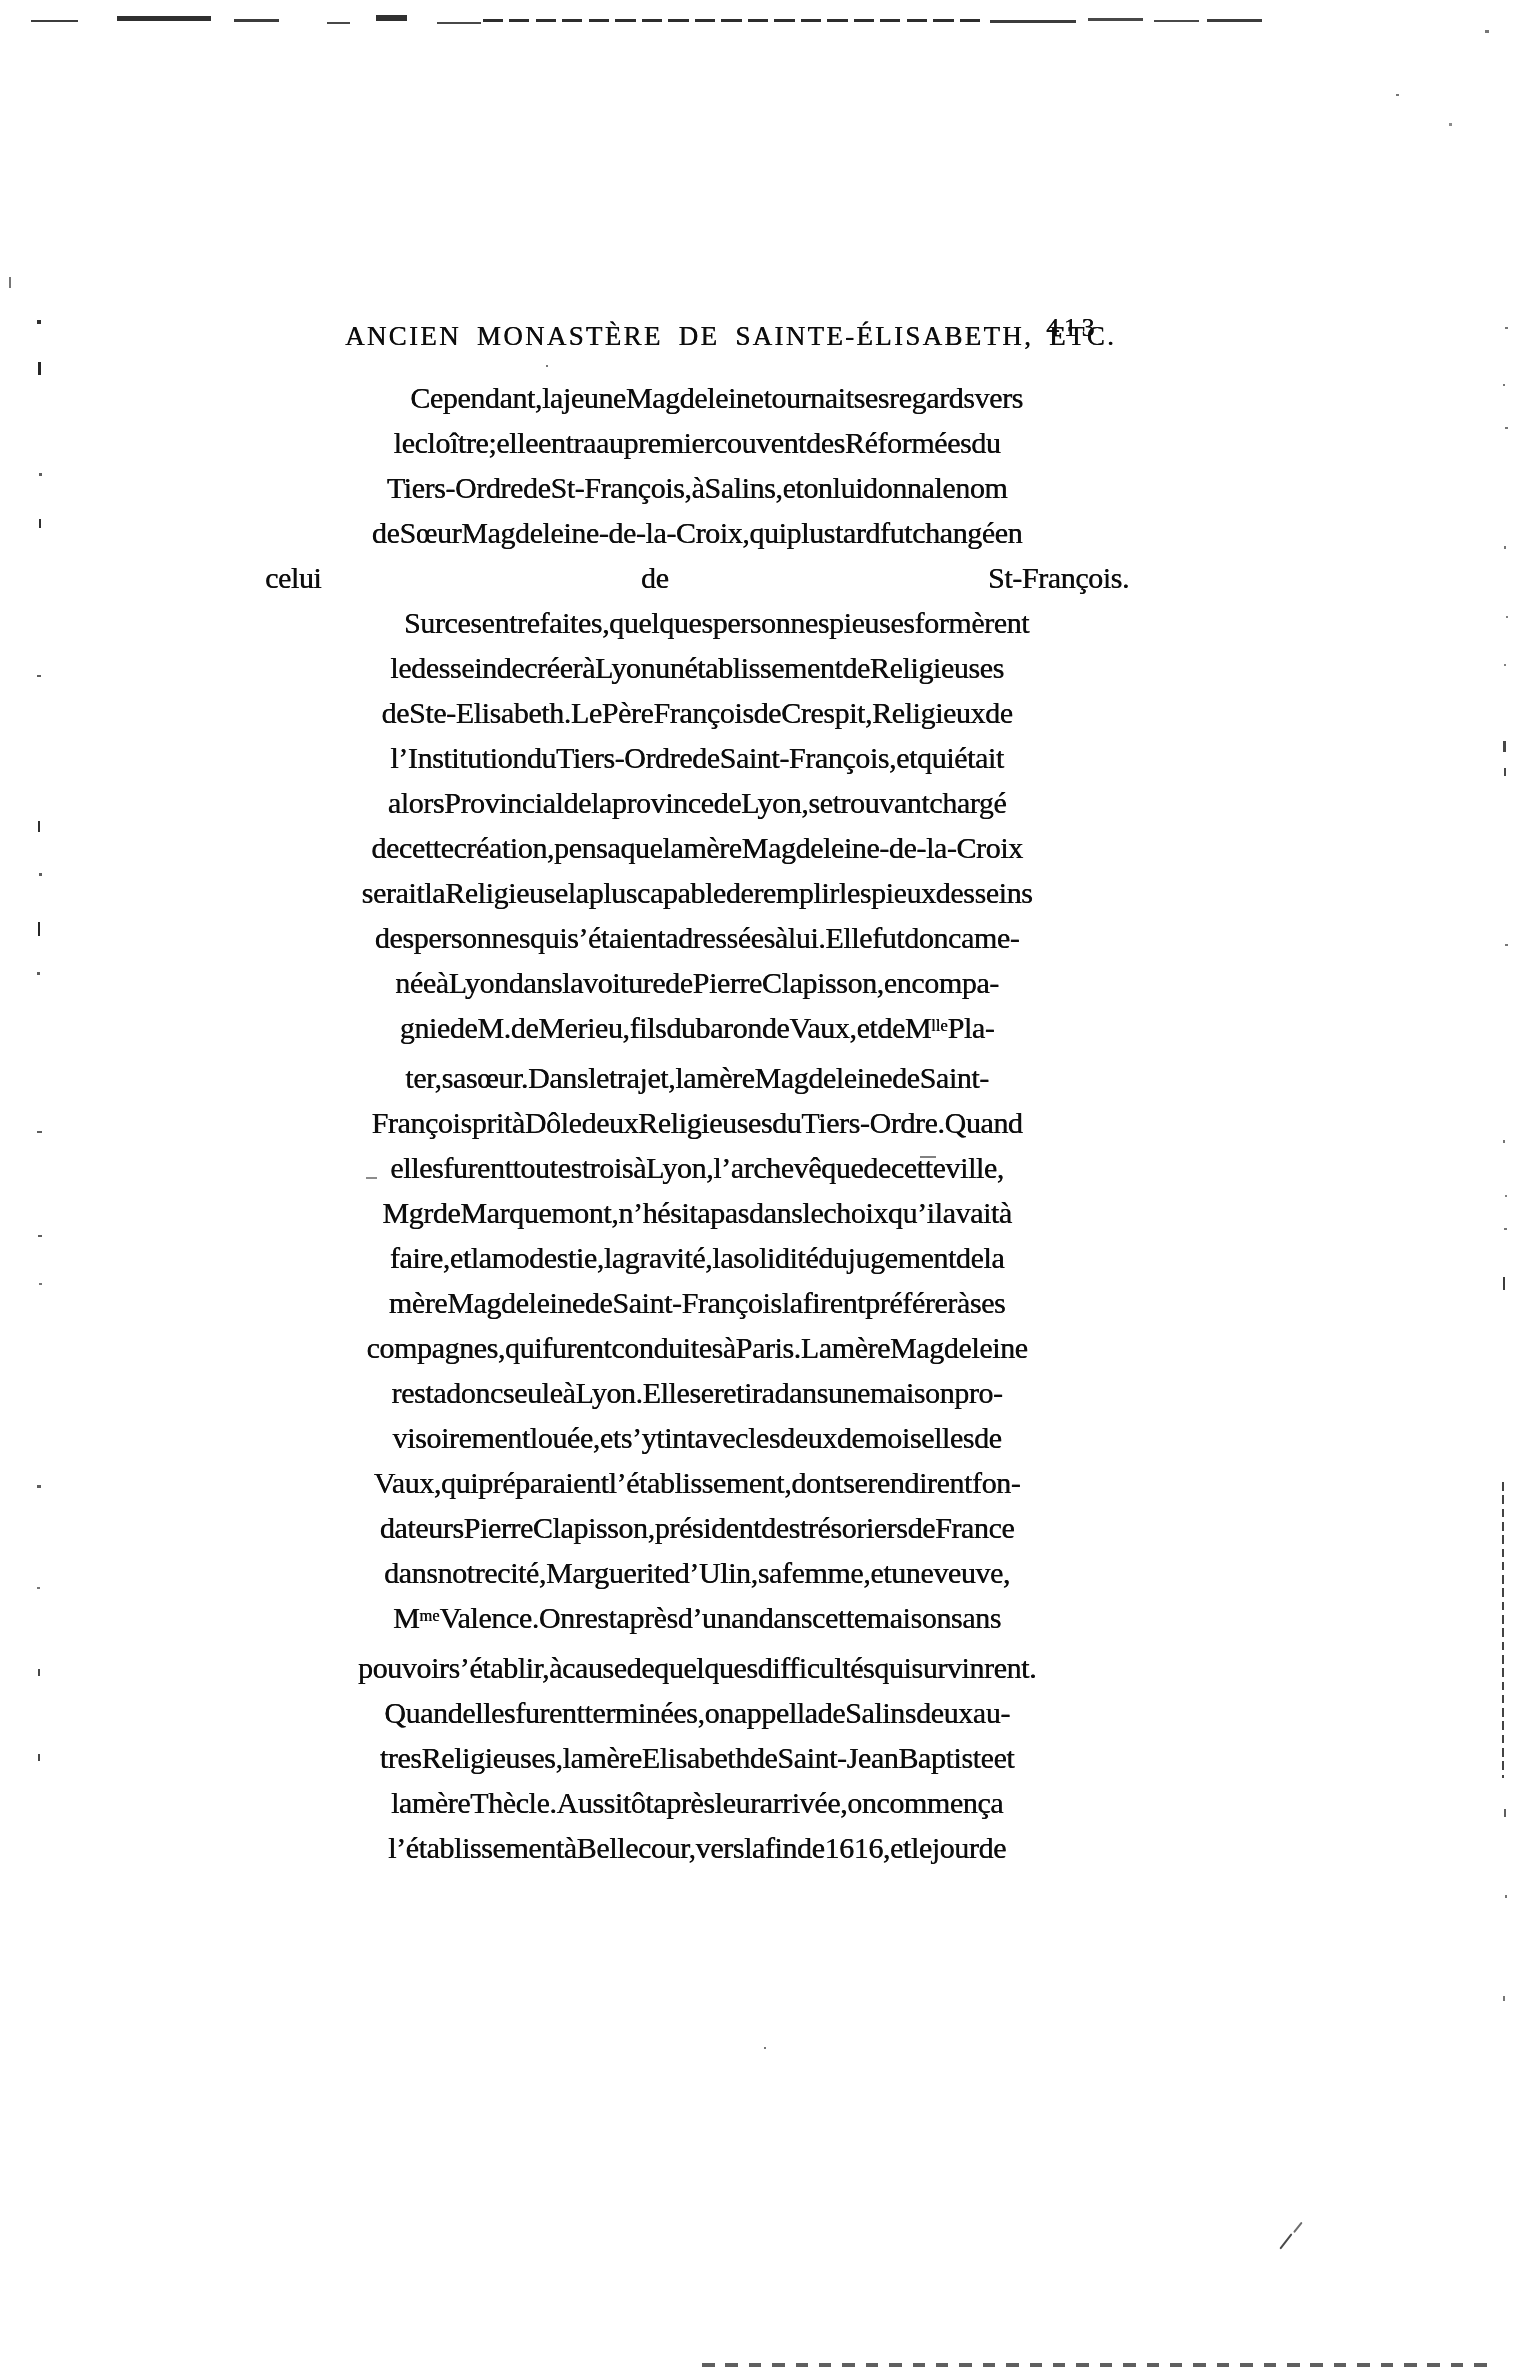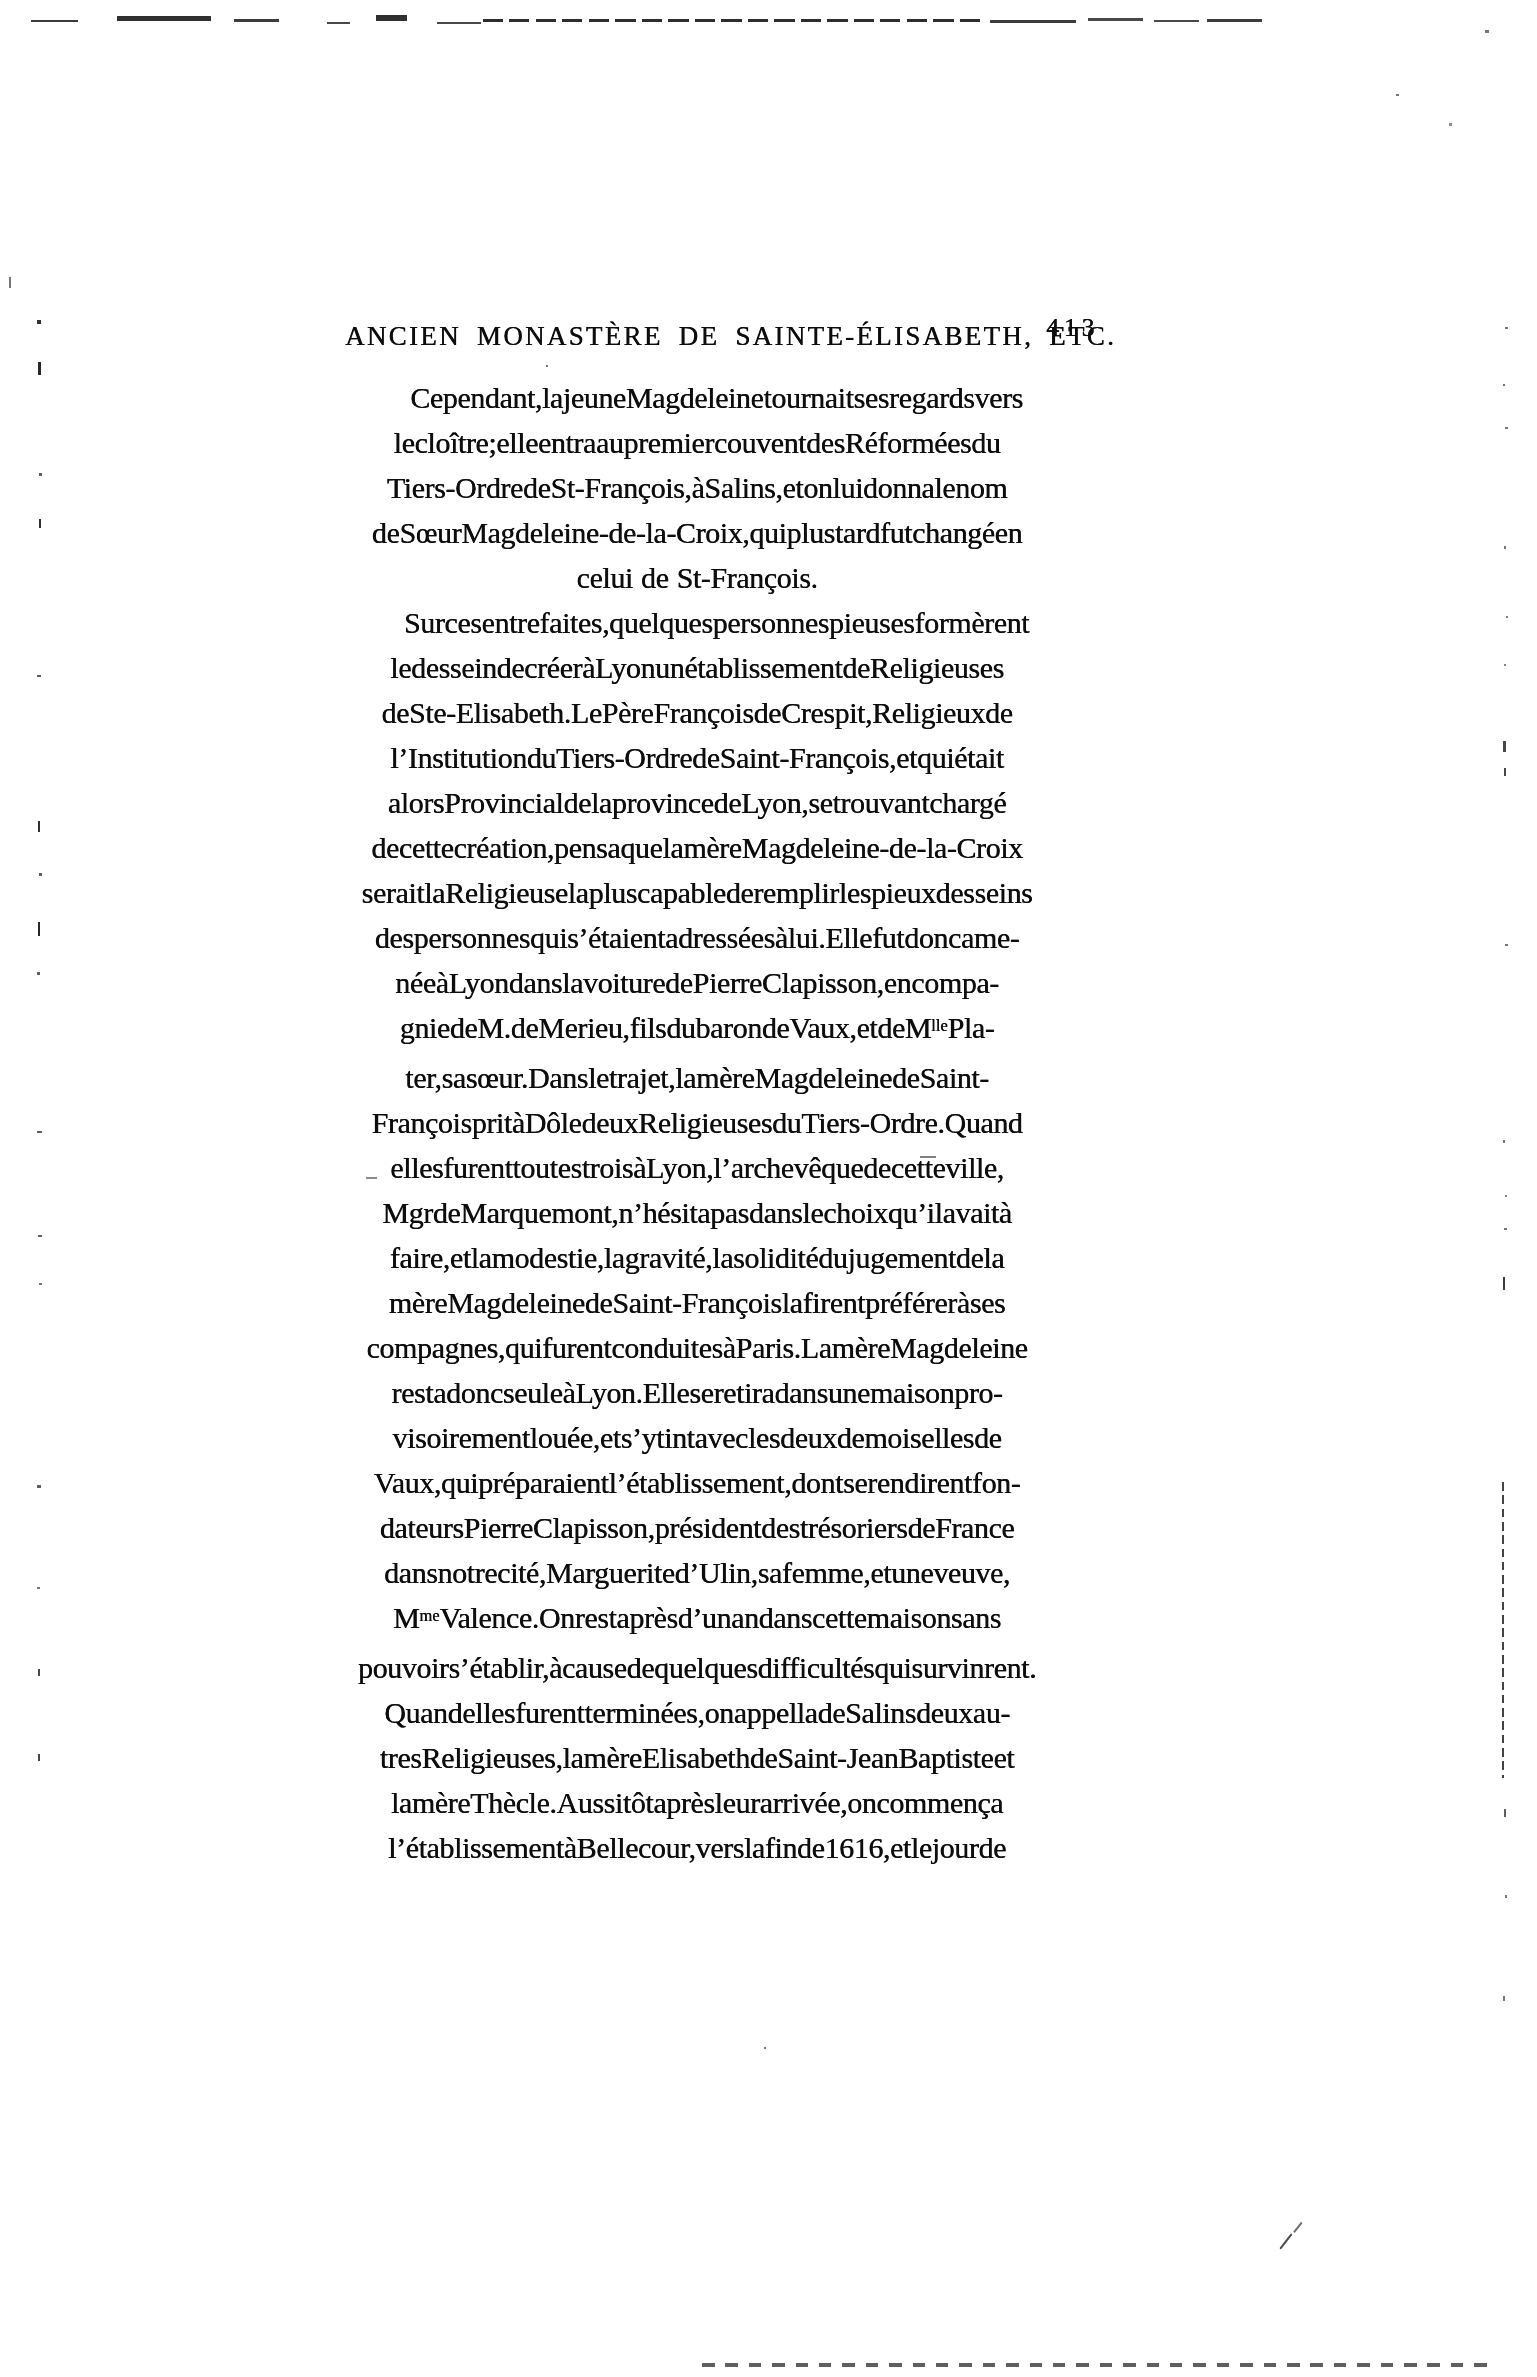--- a/index.html
+++ b/index.html
@@ -26,21 +26,21 @@
   
   .text-block{
     position:absolute;left:265px;top:375px;width:864px;
     font-size:30px;letter-spacing:-0.4px;
     text-shadow:0.4px 0 0 #161616;
   }
   .line{
     display:flex;justify-content:center;
     line-height:45px;white-space:nowrap;
   }
-  .line.flush{justify-content:center;gap:0.27em;}
+  .line.flush{justify-content:space-between;gap:0.27em;}
   .line.indent{padding-left:39px;}
   sup{font-size:0.55em;letter-spacing:0;vertical-align:baseline;position:relative;top:-0.45em;}
   
   .speck{position:absolute;background:#1a1a1a;}
   .top-noise-line{
     position:absolute;left:483px;top:18.7px;width:499px;height:3.1px;
     background:repeating-linear-gradient(90deg,#161616 0 20px,rgba(0,0,0,0) 20px 26.5px);
     opacity:.9;
   }
   .bottom-noise-line{

